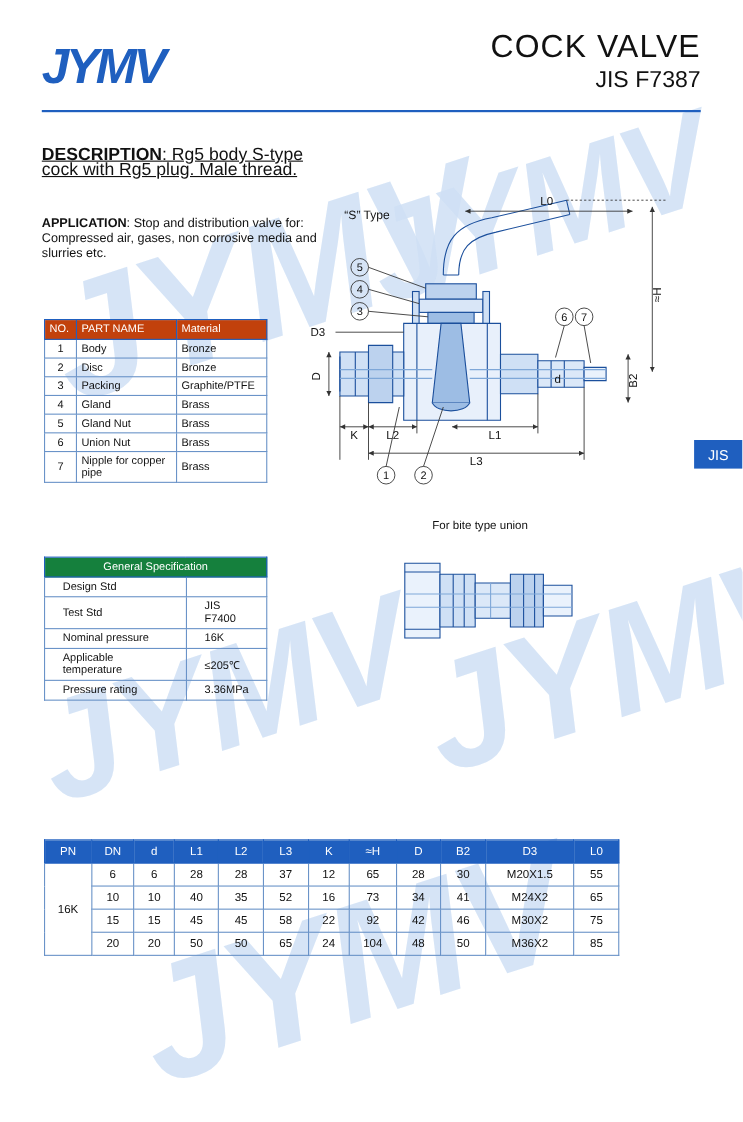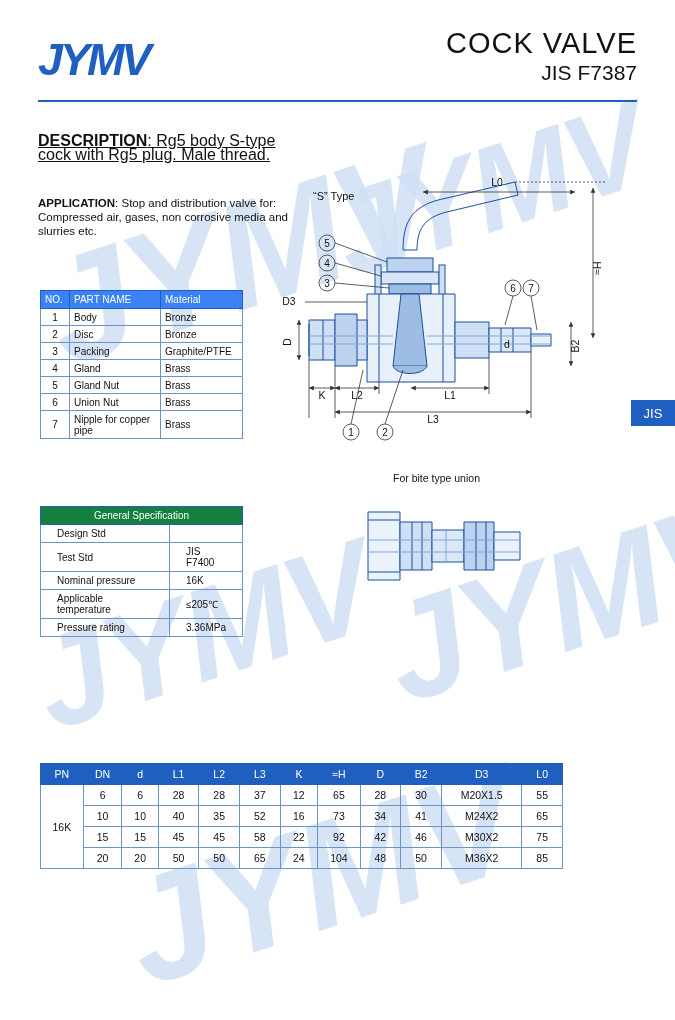--- a/index.html
+++ b/index.html
@@ -97,21 +97,21 @@
 
   
   .parts-table {
     position: absolute;
     left: 40px; top: 290px;
     width: 203px;
     border-collapse: collapse;
     font-size: 10px;
   }
   .parts-table th {
-    background: #3b82f6;
+    background: #c2410c;
     color: #fff;
     font-weight: normal;
     text-align: left;
     padding: 3px 4px;
     border: 1px solid #1f5fbf;
   }
   .parts-table td {
     border: 1px solid #6a93c8;
     padding: 2.5px 4px;
     background: transparent;

